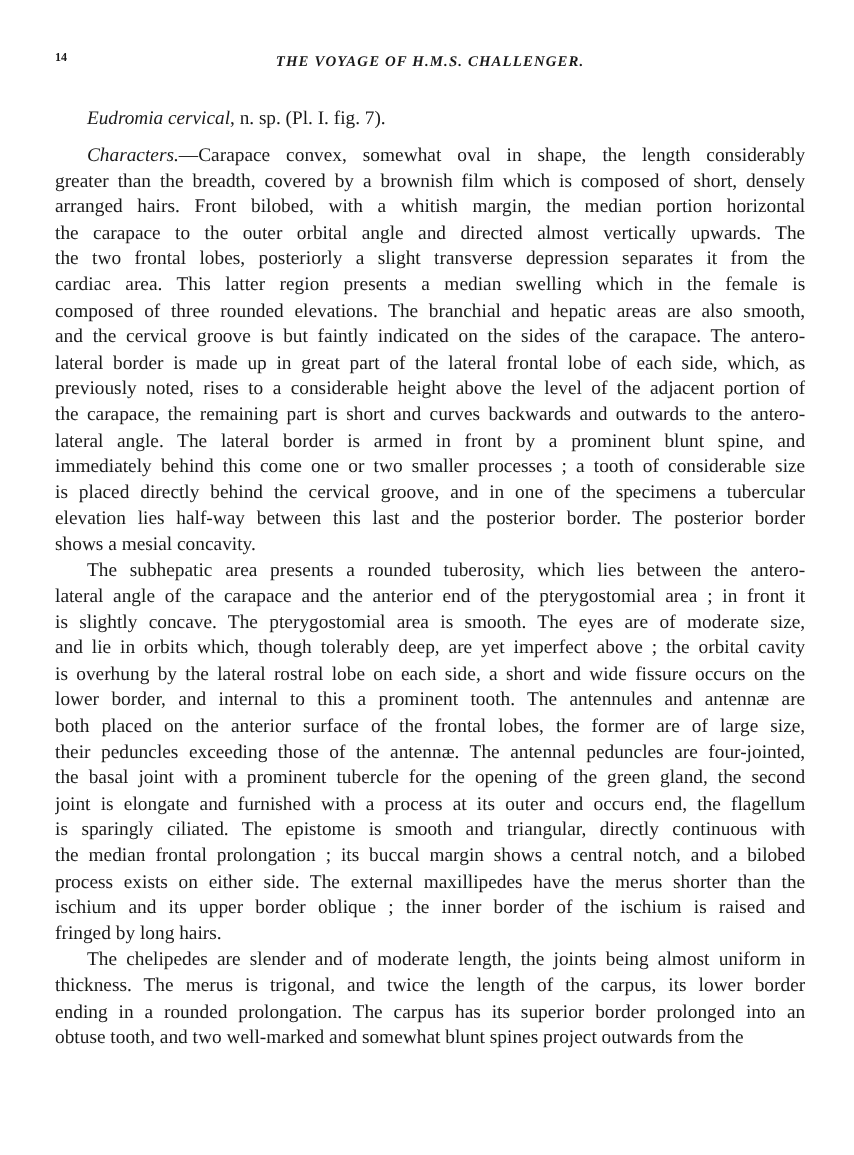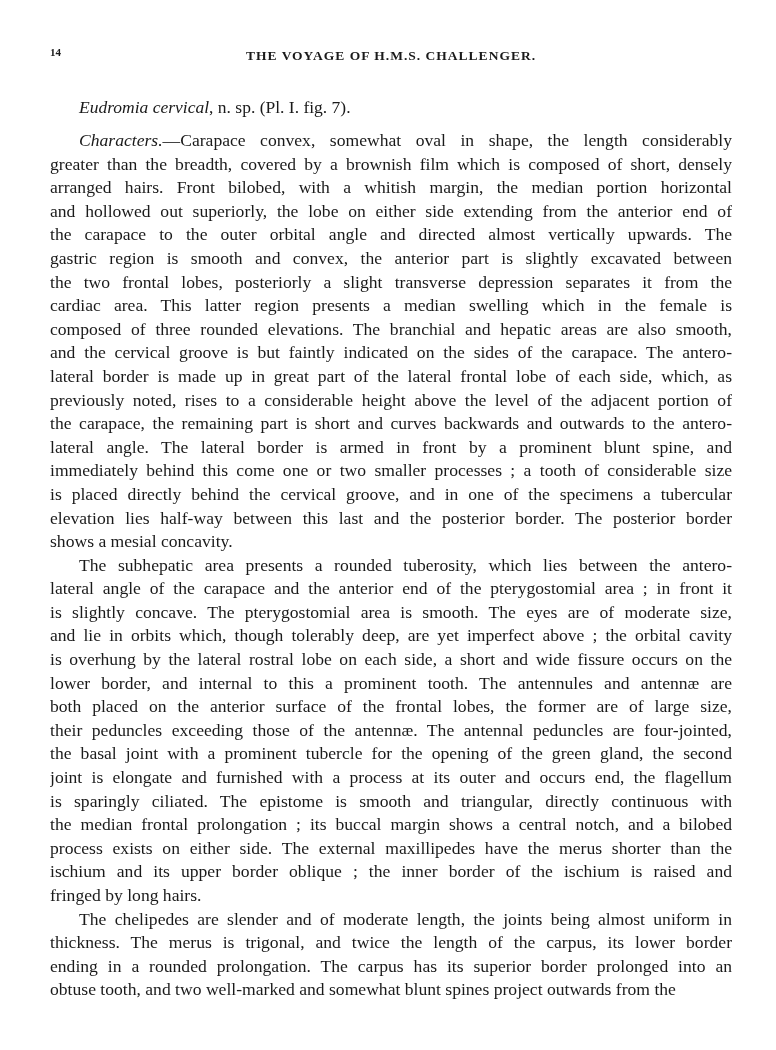--- a/index.html
+++ b/index.html
@@ -38,20 +38,21 @@
       font-size: 11px;
     }
     .running-title {
       position: absolute;
       left: 0;
       right: 0;
       top: 2px;
       text-align: center;
       letter-spacing: 1px;
       font-size: 13.5px;
+      font-style: italic;
     }
     .species-line {
       position: absolute;
       top: 97px;
       left: 29px;
       font-family: "Liberation Serif", serif;
       font-size: 17.5px;
       white-space: nowrap;
     }
     .species-line .italic { font-style: italic; }
@@ -91,23 +92,21 @@
 
   <div class="species-line">
     <span class="italic">Eudromia cervical</span><span>, n. sp. (Pl. I. fig. 7).</span>
   </div>
 
   <div class="body-text" id="body-text">
       <div>
         <span class="line indent"><span class="italic">Characters.</span><span>—Carapace convex, somewhat oval in shape, the length considerably</span></span>
         <span class="line"><span>greater than the breadth, covered by a brownish film which is composed of short, densely</span></span>
         <span class="line"><span>arranged hairs.  Front bilobed, with a whitish margin, the median portion horizontal</span></span>
-        <span class="line"><span>and hollowed out superiorly, the lobe on either side extending from the anterior end of</span></span>
         <span class="line"><span>the carapace to the outer orbital angle and directed almost vertically upwards.  The</span></span>
-        <span class="line"><span>gastric region is smooth and convex, the anterior part is slightly excavated between</span></span>
         <span class="line"><span>the two frontal lobes, posteriorly a slight transverse depression separates it from the</span></span>
         <span class="line"><span>cardiac area.  This latter region presents a median swelling which in the female is</span></span>
         <span class="line"><span>composed of three rounded elevations.  The branchial and hepatic areas are also smooth,</span></span>
         <span class="line"><span>and the cervical groove is but faintly indicated on the sides of the carapace.  The antero-</span></span>
         <span class="line"><span>lateral border is made up in great part of the lateral frontal lobe of each side, which, as</span></span>
         <span class="line"><span>previously noted, rises to a considerable height above the level of the adjacent portion of</span></span>
         <span class="line"><span>the carapace, the remaining part is short and curves backwards and outwards to the antero-</span></span>
         <span class="line"><span>lateral angle.  The lateral border is armed in front by a prominent blunt spine, and</span></span>
         <span class="line"><span>immediately behind this come one or two smaller processes ; a tooth of considerable size</span></span>
         <span class="line"><span>is placed directly behind the cervical groove, and in one of the specimens a tubercular</span></span>

